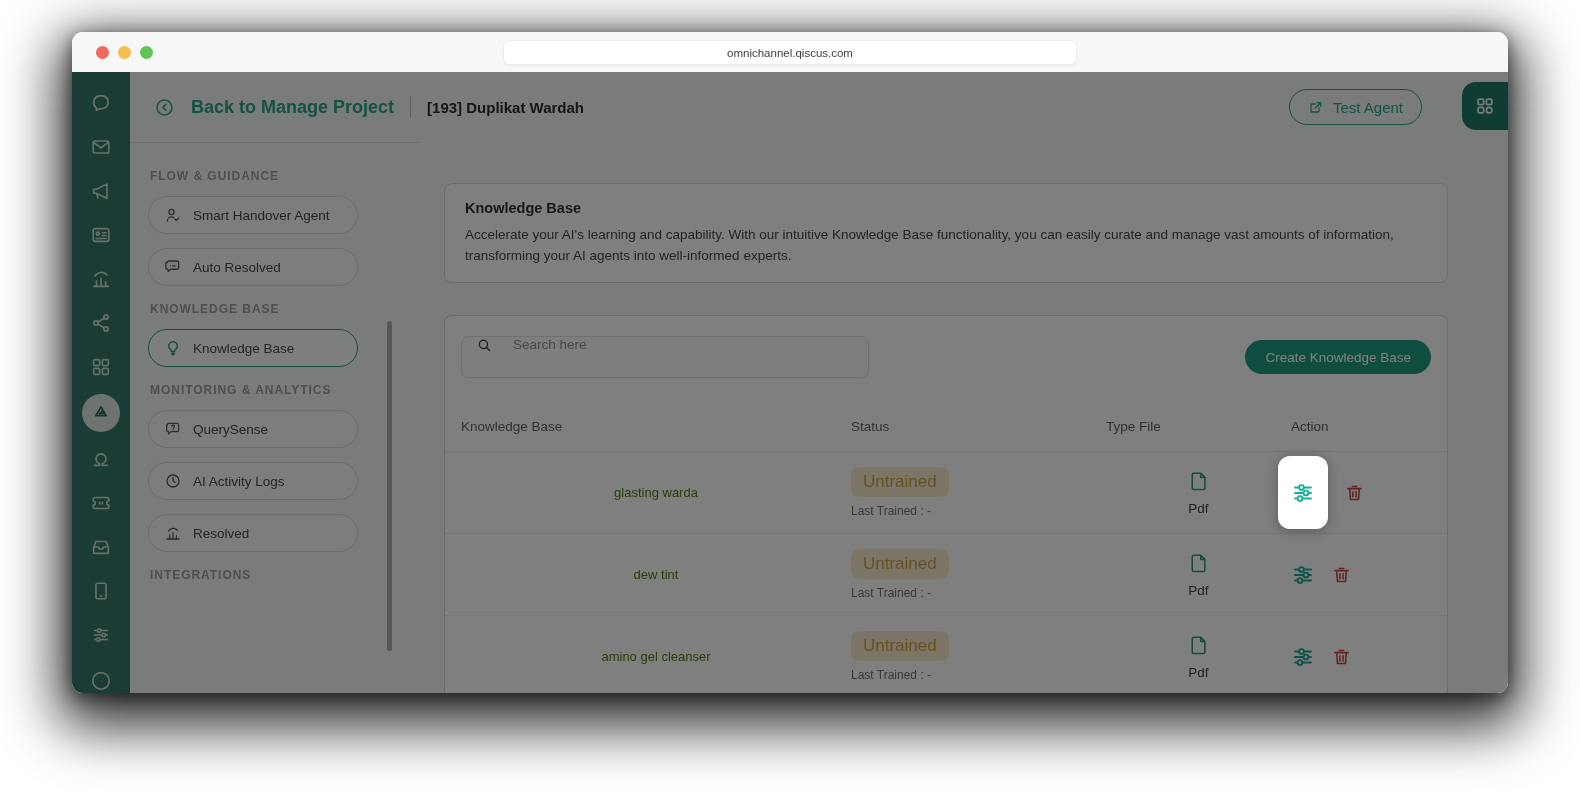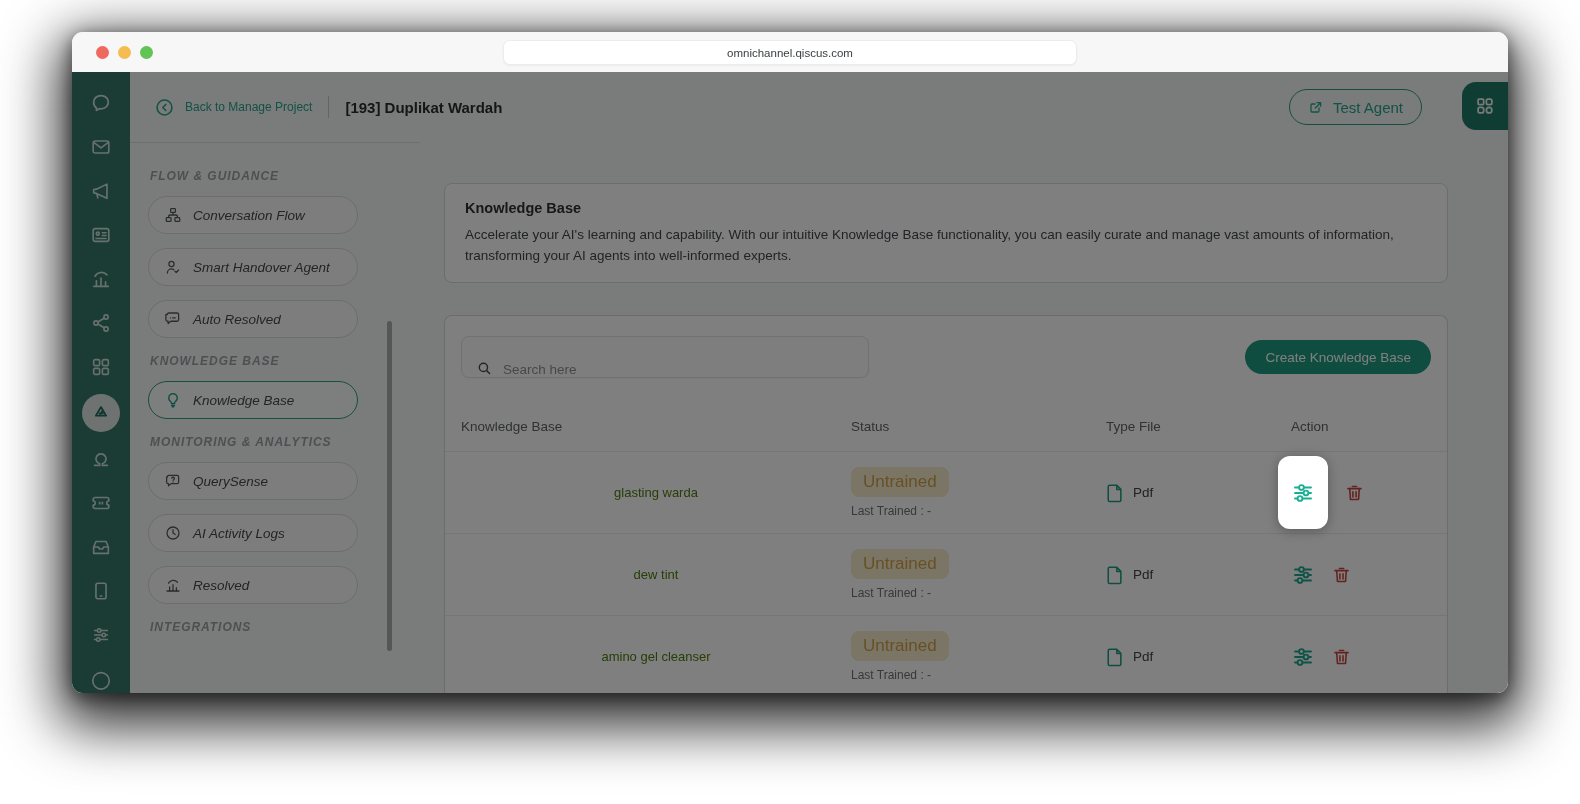--- a/index.html
+++ b/index.html
@@ -33,39 +33,39 @@
     position:absolute; left:0; top:0; bottom:0; width:58px; background:#35796a;
     display:flex; flex-direction:column; align-items:center; padding-top:20px; gap:22px; z-index:1;
   }
   .rail .ric { width:22px; height:22px; color:#cfe0da; flex:0 0 auto; display:flex; align-items:center; justify-content:center; }
   .rail .ric svg { width:22px; height:22px; }
   .rail .active-wrap { width:38px; height:38px; border-radius:50%; background:rgba(235,241,239,0.92); display:flex; align-items:center; justify-content:center; margin:-6px 0; }
   .rail .active-wrap svg { width:22px; height:22px; color:#1e6b59; }
 
   
   .app-header { margin-left:58px; height:70px; display:flex; align-items:center; padding:0 24px; position:relative; }
-  .back-link { display:flex; align-items:center; gap:10px; color:#27a48b; font-size:12px; cursor:pointer; }
+  .back-link { display:flex; align-items:center; gap:16px; color:#27a48b; font-size:18px; cursor:pointer;font-weight:bold; }
   .back-link svg { width:21px; height:21px; }
   .hdr-divider { width:1px; height:22px; background:#c6c9c8; margin:0 16px; }
   .proj-title { font-size:15px; font-weight:700; color:#2a2d2e; }
   .test-agent {
     margin-left:auto; margin-right:62px; height:36px; padding:0 18px; border-radius:18px;
     border:1px solid #2e9d85; background:transparent; color:#27a48b; font-size:15px;
     display:flex; align-items:center; gap:9px; cursor:pointer;
   }
   .test-agent svg { width:16px; height:16px; }
   .grid-tab {
     position:absolute; right:0; top:10px; width:46px; height:48px; background:#1e7a67;
     border-radius:14px 0 0 14px; display:flex; align-items:center; justify-content:center; cursor:pointer;
   }
   .grid-tab svg { width:22px; height:22px; color:#eef4f2; }
 
   
   .app-body { position:absolute; top:70px; left:58px; right:0; bottom:0; display:flex; }
-  .subnav { width:290px; border-top:1px solid #dedede; padding:26px 0 0 18px; position:relative; flex:0 0 auto;font-style:italic; }
+  .subnav { width:290px; border-top:1px solid #dedede; padding:26px 0 0 18px; position:relative; flex:0 0 auto; }
   .sec-label { font-size:12px; font-weight:700; letter-spacing:.08em; color:#9aa0a3; margin:16px 0 13px 2px; }
   .sec-label:first-child { margin-top:0; }
   .nav-pill {
     width:210px; height:38px; border-radius:19px; border:1px solid #dadada; background:#fbfbfb;
     display:flex; align-items:center; gap:11px; padding:0 15px; margin-bottom:14px; cursor:pointer;
   }
   .nav-pill svg { width:18px; height:18px; color:#55595c; flex:0 0 auto; }
   .nav-pill span { font-size:13.5px; color:#46494c; white-space:nowrap; }
   .nav-pill.active { border:1.5px solid #2e9d85; background:#fafdfc; }
   .nav-pill.active svg { color:#1f9b80; }
@@ -74,39 +74,39 @@
   .content { flex:1; padding:41px 60px 0 24px; }
 
   .desc-card { background:#fff; border:1px solid #d9d9d9; border-radius:8px; padding:16px 20px; margin-bottom:32px; }
   .desc-card h2 { font-size:14.5px; font-weight:700; color:#2d3032; margin-bottom:8px; }
   .desc-card p { font-size:13.5px; color:#42474b; line-height:21px; max-width:960px; }
 
   .table-card { background:#fff; border:1px solid #d9d9d9; border-radius:8px 8px 0 0; border-bottom:none; height:400px; padding-top:20px; }
   .toolbar { display:flex; align-items:flex-start; padding:0 16px; margin-bottom:24px; }
   .search-box {
     width:408px; height:42px; border:1px solid #e2e2e2; border-radius:8px; background:#fdfdfd;
-    display:flex; align-items:flex-end; gap:10px; padding:0 14px; box-shadow:0 1px 3px rgba(0,0,0,.04);
+    display:flex; align-items:flex-start; gap:20px; padding:0 14px; box-shadow:0 1px 3px rgba(0,0,0,.04);
   }
   .search-box svg { width:17px; height:17px; color:#45494c; flex:0 0 auto; }
   .search-box input { border:none; outline:none; background:transparent; font-size:13.5px; color:#333; width:100%; font-family:"Liberation Sans",sans-serif; }
   .search-box input::placeholder { color:#8d9194; }
   .create-btn {
     margin-left:auto; margin-top:4px; height:34px; padding:0 20px; border:none; border-radius:17px;
     background:#1f9b80; color:#ffffff; font-size:13.5px; cursor:pointer; font-family:"Liberation Sans",sans-serif;
   }
 
   .tgrid { display:grid; grid-template-columns:390px 255px 185px 1fr; padding:0 16px; align-items:center; }
   .thead { height:50px; border-bottom:1px solid #ececec; }
   .thead div { font-size:13.5px; color:#5f6368; }
   .trow { height:82px; border-bottom:1px solid #ececec; }
   .kb-name { font-size:13px; color:#4d7c0f;text-align:center; }
   .status-cell { display:flex; flex-direction:column; align-items:flex-start; gap:7px; }
   .badge { background:#f7ebcb; color:#cfa14a; font-size:17px; padding:5px 12px; border-radius:8px; }
   .last-trained { font-size:12px; color:#6d7174; }
-  .type-cell { display:flex; align-items:center; gap:9px; }
+  .type-cell { display:flex; align-items:center; gap:9px;flex-direction:column; }
   .type-cell svg { width:18px; height:22px; color:#1f9b80; }
   .type-cell span { font-size:13.5px; color:#3f4346; }
   .action-cell { display:flex; align-items:center; gap:16px; }
   .icon-btn { background:none; border:none; padding:0; cursor:pointer; display:flex; align-items:center; justify-content:center; }
   .sliders-btn svg { width:24px; height:24px; color:#1fa78e; }
   .trash-btn svg { width:21px; height:22px; color:#c5473f; }
 
   
   .spotlit {
     width:50px; height:73px; margin:-10px 0 -10px -13px; background:#ffffff; border-radius:12px;
@@ -253,29 +253,20 @@
             </svg>
         </div>
       </div>
 
       <div class="app-body">
 
         <div class="subnav">
           <div class="sec-label">FLOW &amp; GUIDANCE</div>
 
           <div class="nav-pill">
-            <svg viewBox="0 0 24 24" fill="none" stroke="currentColor" stroke-width="1.7" stroke-linejoin="round">
-                <rect x="8.8" y="3.5" width="6.4" height="5" rx="1"></rect>
-                <rect x="3" y="15.5" width="6.4" height="5" rx="1"></rect>
-                <rect x="14.6" y="15.5" width="6.4" height="5" rx="1"></rect>
-                <path d="M12 8.5v3M6.2 15.5v-2c0-1 .8-1.5 1.8-1.5h8c1 0 1.8.5 1.8 1.5v2M12 11.5v1"></path>
-              </svg>
-            <span>Conversation Flow</span>
-          </div>
-          <div class="nav-pill">
             <svg viewBox="0 0 24 24" fill="none" stroke="currentColor" stroke-width="1.7" stroke-linecap="round" stroke-linejoin="round">
                 <circle cx="10" cy="8" r="3.4"></circle>
                 <path d="M4.5 20c0-3 2.5-5.4 5.5-5.4 1.1 0 2.1.3 3 .9"></path>
                 <path d="M14.5 17.5l1.8 1.8 3.2-3.2"></path>
               </svg>
             <span>Smart Handover Agent</span>
           </div>
           <div class="nav-pill">
             <svg viewBox="0 0 24 24" fill="none" stroke="currentColor" stroke-width="1.7" stroke-linecap="round" stroke-linejoin="round">
                 <path d="M4.5 7c0-1.1.9-2 2-2h11c1.1 0 2 .9 2 2v7c0 1.1-.9 2-2 2H9l-3.5 3v-3h-1a2 2 0 0 1-2-2V7z" transform="translate(0,-1)"></path>

